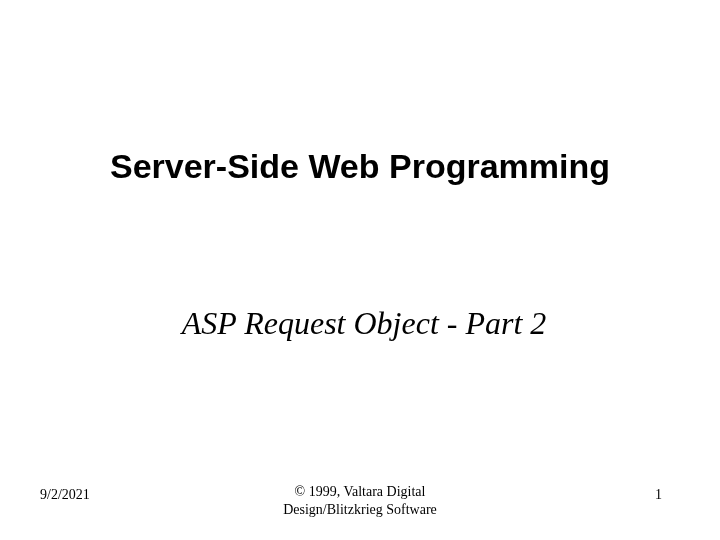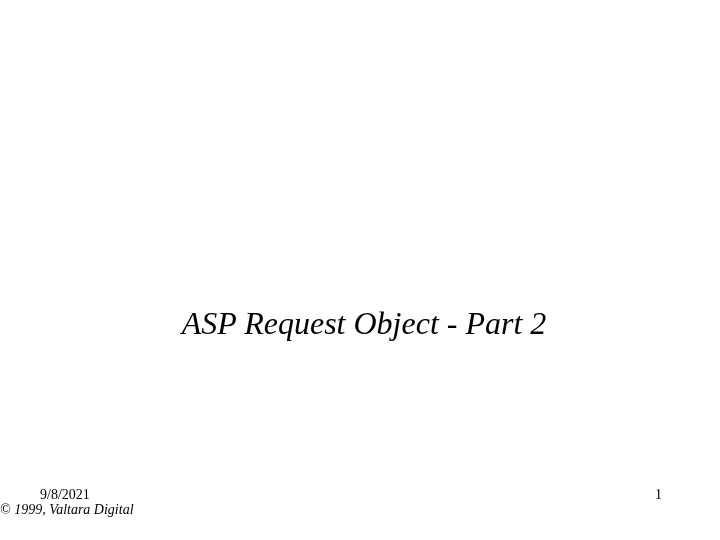--- a/index.html
+++ b/index.html
@@ -57,39 +57,39 @@
     }
     .footer-date {
       position: absolute;
       left: 40px;
       bottom: 15px;
     }
     .footer-copyright {
       position: absolute;
       left: 0;
       width: 100%;
-      text-align: left;
+      text-align: center;
       line-height: 1.25;
       bottom: 0;
-      font-style: italic;
     }
     .footer-page {
       position: absolute;
       right: 58px;
       bottom: 15px;
     }
   </style>
 </head>
 <body>
 
 <div class="slide">
   <div class="title">
-    <br>
+    <span>Server-Side Web Programming</span><br>
   </div>
   <div class="subtitle">ASP Request Object - Part 2</div>
   <div class="footer">
-    <div class="footer-date">9/8/2021</div>
+    <div class="footer-date">9/2/2021</div>
     <div class="footer-copyright">
       <span>© 1999, Valtara Digital</span><br>
+      <span>Design/Blitzkrieg Software</span>
     </div>
     <div class="footer-page">1</div>
   </div>
 </div>
 
 </body></html>

